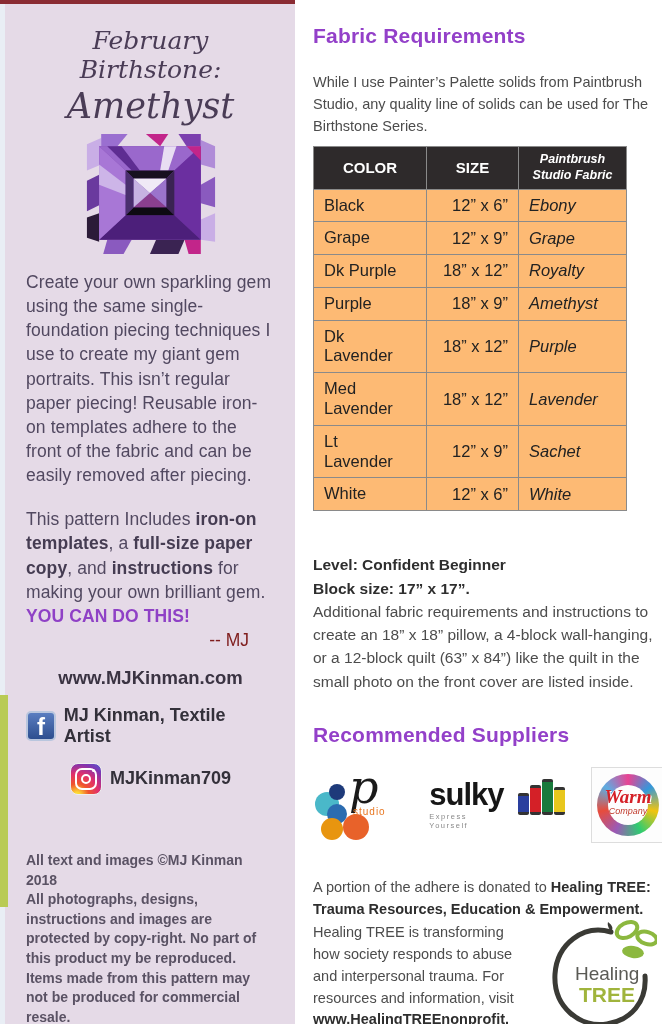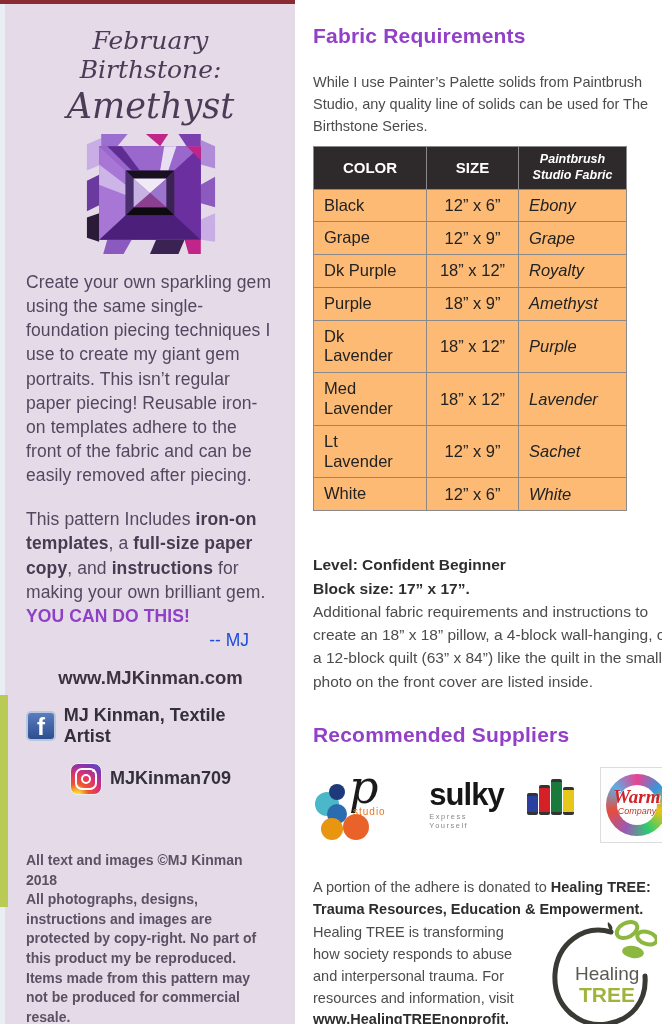--- a/index.html
+++ b/index.html
@@ -16,21 +16,21 @@
 
   .script-title { font-family:"DejaVu Serif", serif; font-style:italic; color:#4a3c56; text-align:center; }
   .script-title.l1 { font-size:25px; margin-top:6px; }
   .script-title.l2 { font-size:35px; margin-top:2px; }
 
   .gem-wrap { text-align:center; margin-top:8px; }
 
   .para { font-size:17.5px; line-height:1.38; color:#514860; margin-top:12px; letter-spacing:.1px; }
   .para .b { font-weight:bold; color:#453c52; }
   .para .purple { font-weight:bold; color:#8f41c6; }
-  .signature { text-align:right; font-size:17.5px; color:#1d4ed8; padding-right:26px; margin-top:2px; }
+  .signature { text-align:right; font-size:17.5px; color:#7f1d1d; padding-right:26px; margin-top:2px; }
 
   .website { text-align:center; font-weight:bold; font-size:18.5px; color:#3a3342; margin-top:16px; }
 
   .social-row { display:flex; align-items:center; justify-content:center; gap:8px; margin-top:16px; }
   .fb-icon { width:30px; height:30px; border-radius:5px; background:linear-gradient(#5a7dc0,#2d4e8f); border:2px solid #b9c6de;
              color:#fff; font-weight:bold; font-size:24px; display:flex; align-items:flex-end; justify-content:center; line-height:.95; overflow:hidden; }
   .social-label { font-weight:bold; font-size:18px; color:#33303a; }
 
   .ig-icon { width:32px; height:32px; border-radius:8px; position:relative; border:1px solid #eee;
              background:radial-gradient(circle at 20% 105%, #fdd835 8%, #f0542d 30%, #e1306c 55%, #8134af 80%, #515bd4 100%); }
@@ -47,35 +47,35 @@
   .panel-right { flex:1; background:#fff; padding:24px 20px 0 18px; }
   .h-purple { color:#9340c9; font-weight:bold; font-size:21px; letter-spacing:.2px; }
   .intro { font-size:14.5px; color:#4c4c4c; line-height:1.5; margin-top:24px; }
 
   table.fabric { border-collapse:collapse; margin-top:9px; width:314px; }
   table.fabric th, table.fabric td { border:1px solid #8a8a8a; }
   table.fabric thead th { background:#2e2a2b; color:#fff; font-size:15px; padding:5px 8px; }
   table.fabric thead th.h3 { font-style:italic; font-size:12.5px; font-weight:bold; white-space:pre-line; line-height:1.25; }
   table.fabric td { font-size:16.5px; color:#222; padding:6px 10px; background:#fdba74; }
   td.c1 { white-space:pre-line; line-height:1.2; width:113px; }
-  td.c2 { text-align:center; width:92px; }
+  td.c2 { text-align:right; width:92px; }
   td.c3 { font-style:italic; }
 
   .level-block { margin-top:42px; font-size:15.5px; line-height:1.5; color:#4c4c4c; }
   .level-block .bold-line { font-weight:bold; color:#2e2e2e; }
 
   .suppliers-head { margin-top:30px; }
   .logos-row { display:flex; align-items:center; gap:26px; margin-top:16px; height:84px; }
 
   .pbs-logo { position:relative; width:92px; height:78px; }
   .pbs-logo .c { position:absolute; border-radius:50%; }
   .pbs-p { position:absolute; left:36px; top:-6px; font-family:"DejaVu Serif", serif; font-style:italic; font-size:46px; color:#1a1a1a; }
   .pbs-studio { position:absolute; left:40px; top:40px; font-size:10px; color:#e87722; letter-spacing:1px; }
 
-  .sulky-logo { text-align:left; position:relative; display:flex; align-items:flex-start; gap:18px; }
+  .sulky-logo { text-align:left; position:relative; display:flex; align-items:flex-start; gap:9px; }
   .sulky-word { font-size:31px; font-weight:bold; color:#161616; letter-spacing:-1px; line-height:1; }
   .sulky-tag { font-size:7.5px; color:#8a8a8a; letter-spacing:1.5px; margin-top:2px; }
   .spools { display:flex; align-items:flex-end; gap:1px; margin-left:2px; }
   .spool { width:11px; border-radius:2px; border-top:3px solid #333; border-bottom:3px solid #333; }
 
   .warm-logo { position:relative; width:76px; height:76px; border:1px solid #ddd; background:#fdfdfd; display:flex; align-items:center; justify-content:center; }
   .warm-ring { width:62px; height:62px; border-radius:50%;
      background:conic-gradient(#e84393,#3498db,#f1c40f,#2ecc71,#9b59b6,#e74c3c,#5dade2,#e84393); position:relative; }
   .warm-ring::after { content:""; position:absolute; inset:11px; background:#fdfdfd; border-radius:50%; }
   .warm-text { position:absolute; top:18px; left:0; width:100%; text-align:center; font-weight:bold; font-style:italic; font-size:19px; color:#d42027; text-shadow:1px 1px 0 #fff; z-index:2;font-family:Liberation Serif, serif; }

